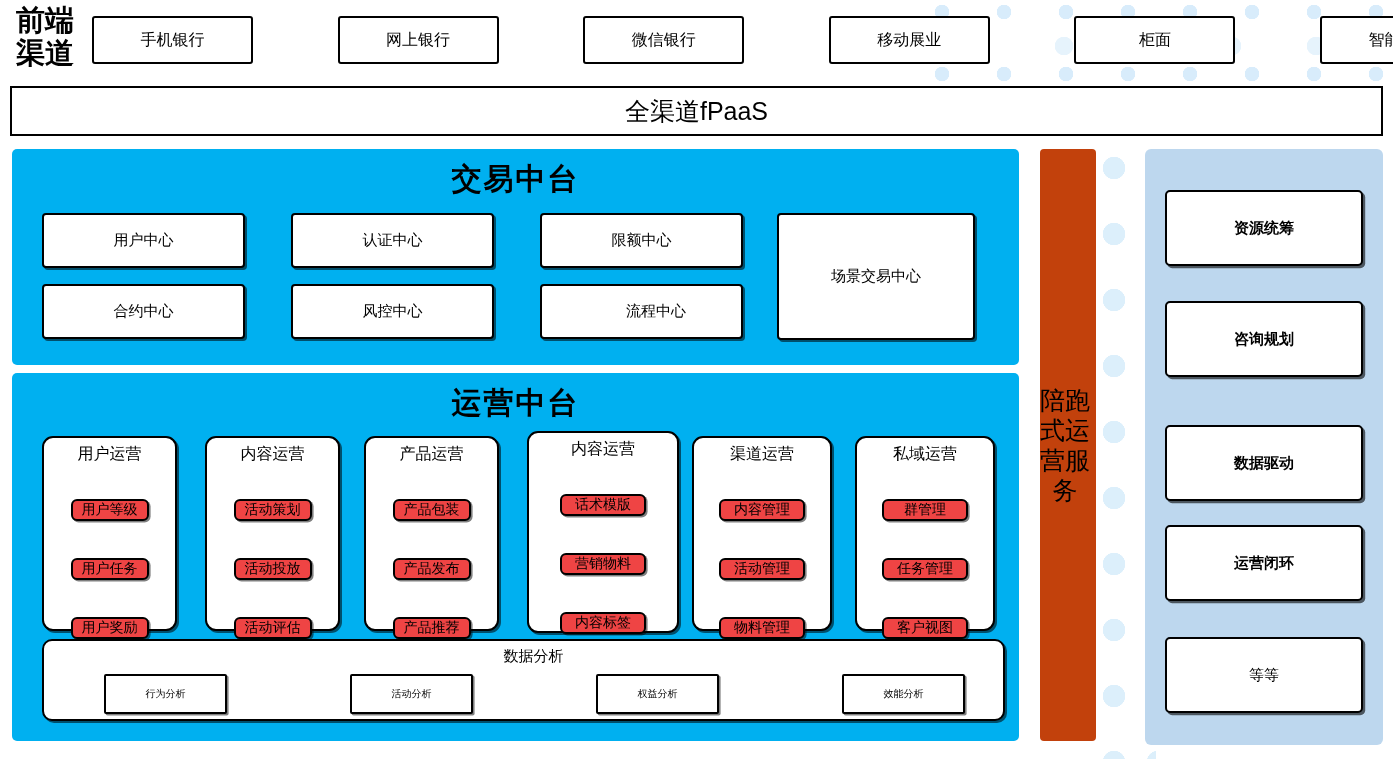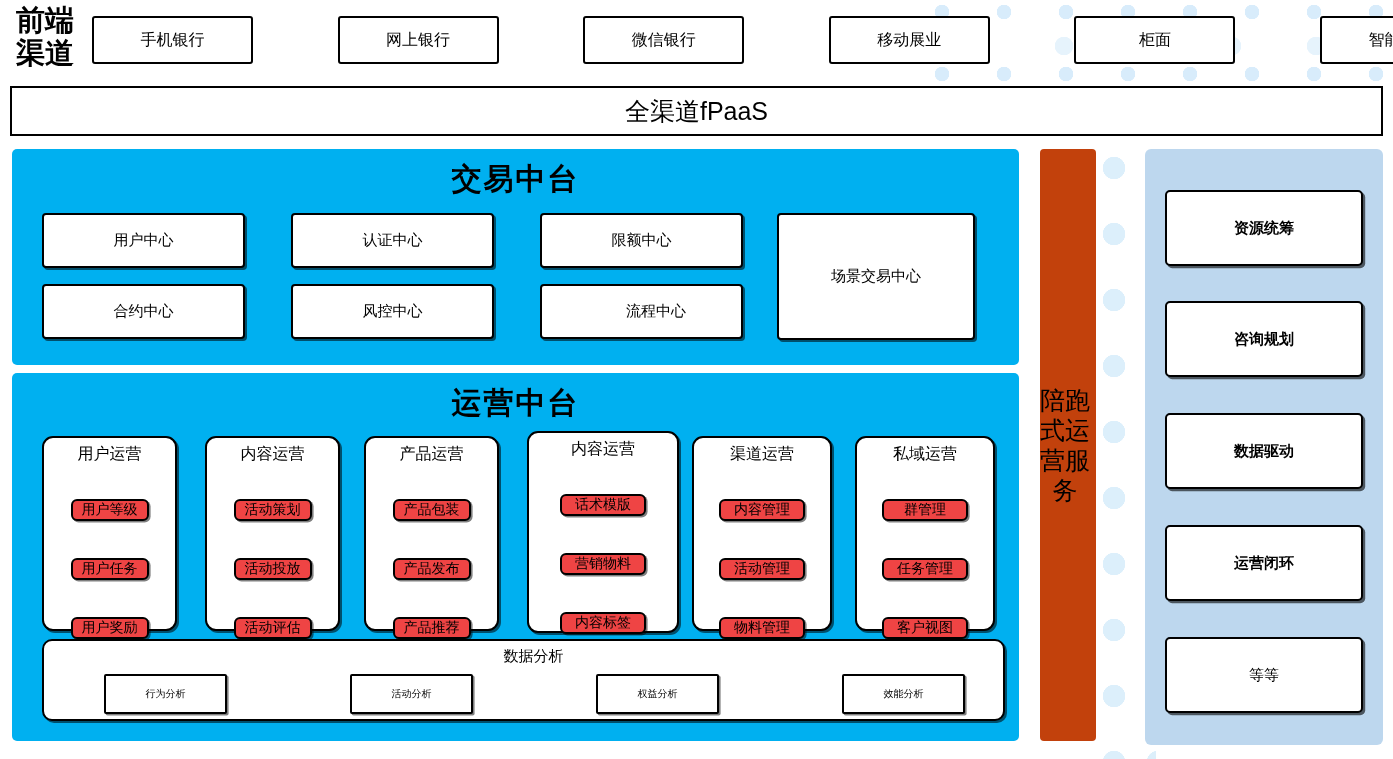--- a/index.html
+++ b/index.html
@@ -232,16 +232,16 @@
   </div>
 </div>
 
 <div id="service-strip">
   <div id="service-strip-text">陪跑式运营服务</div>
 </div>
 
 <div id="capability-panel">
     <div class="cap-box" style="top: 41px;">资源统筹</div>
     <div class="cap-box" style="top: 152px;">咨询规划</div>
-    <div class="cap-box" style="top: 264px;">数据驱动</div>
+    <div class="cap-box" style="top: 276px;">数据驱动</div>
     <div class="cap-box" style="top: 376px;">运营闭环</div>
     <div class="cap-box plain" style="top: 488px;">等等</div>
   </div>
 
 </body></html>

